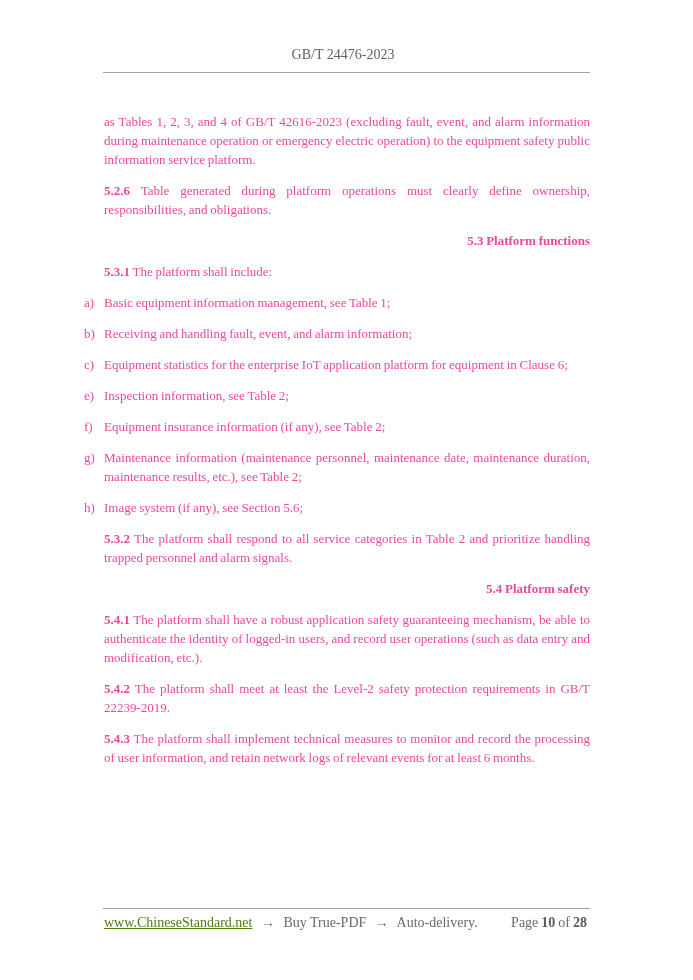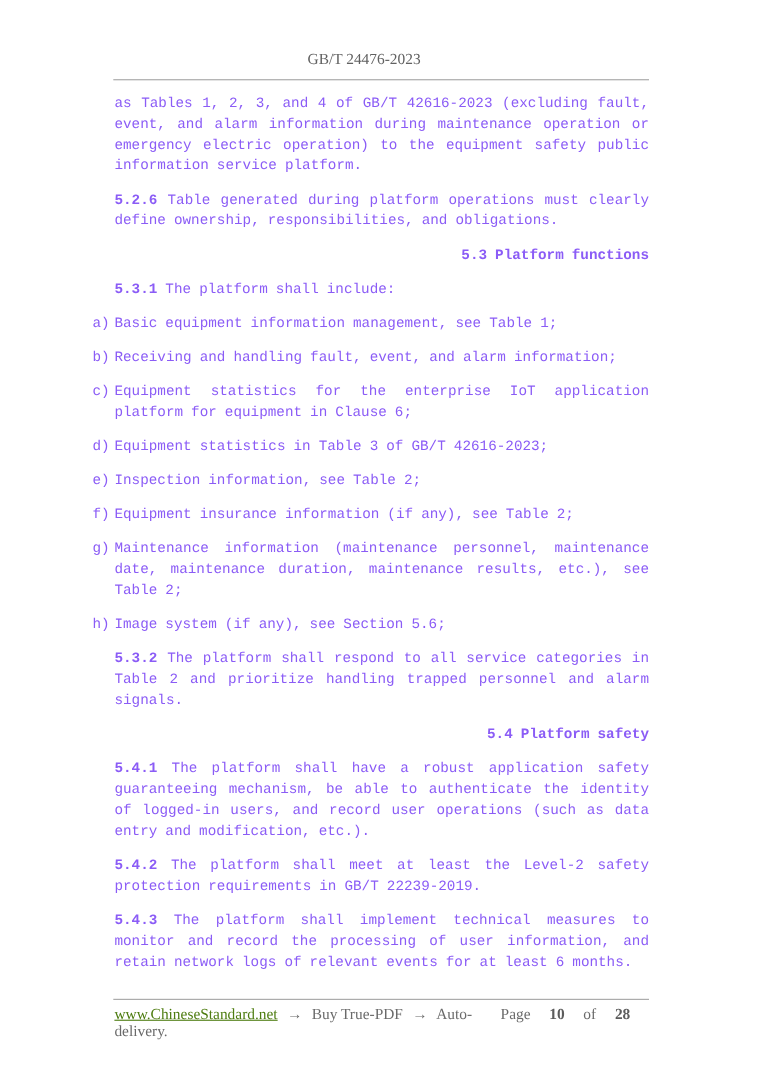--- a/index.html
+++ b/index.html
@@ -9,42 +9,41 @@
     font-family: "Liberation Serif", "DejaVu Serif", serif;
   }
   .page {
     position: relative;
     width: 693px; height: 980px;
     background: #ffffff;
     overflow: hidden;
   }
   .doc-header {
     position: absolute;
-    top: 47px; left: 88px; width: 486px;
+    top: 47px; left: 100px; width: 486px;
     text-align: center;
     font-size: 14px;
     color: #616161;
   }
   .rule {
     position: absolute;
     left: 103px; width: 487px;
     border-top: 1px solid #a3a3a3;
     height: 0;
   }
   .header-rule { top: 72px; }
   .footer-rule { top: 908px; }
   .content {
     position: absolute;
-    top: 84px; left: 104px; width: 486px;
+    top: 112px; left: 104px; width: 486px;
     font-size: 13px;
     line-height: 19px;
-    color: #8b5cf6;
+    color: #ec4899;
     text-align: justify;
     word-spacing: -0.5px;
-    font-family: Liberation Mono, monospace;
   }
   .content p, .content h2, .content .li {
     margin: 0 0 12px 0;
     padding: 0;
   }
   .content h2 {
     font-size: 13px;
     font-weight: bold;
     text-align: right;
   }
@@ -67,21 +66,21 @@
     align-items: baseline;
     font-size: 14px;
     color: #6a6a6a;
   }
   .footer-left .arrow { margin: 0 5px; }
   .footer-link {
     color: #4d7c0f;
     text-decoration: underline;
     cursor: pointer;
   }
-  .footer-right b { margin: 0 17px; color: #5c5c5c; }
+  .footer-right b { margin: 0 3px; color: #5c5c5c; }
 </style>
 </head>
 <body>
 
 <div class="page">
 
   <div class="doc-header">
     <span>GB/T 24476-2023</span>
   </div>
   <div class="rule header-rule"></div>
@@ -93,21 +92,20 @@
     <p><b class="num">5.2.6</b> <span>Table generated during platform operations must clearly define ownership, responsibilities, and obligations.</span></p>
 
     <h2>5.3 Platform functions</h2>
 
     <p><b class="num">5.3.1</b> <span>The platform shall include:</span></p>
 
     <div>
       <div class="li"><span class="marker">a)</span><span>Basic equipment information management, see Table 1;</span></div>
       <div class="li"><span class="marker">b)</span><span>Receiving and handling fault, event, and alarm information;</span></div>
       <div class="li"><span class="marker">c)</span><span>Equipment statistics for the enterprise IoT application platform for equipment in Clause 6;</span></div>
-      <div class="li"><span class="marker">d)</span><span>Equipment statistics in Table 3 of GB/T 42616-2023;</span></div>
       <div class="li"><span class="marker">e)</span><span>Inspection information, see Table 2;</span></div>
       <div class="li"><span class="marker">f)</span><span>Equipment insurance information (if any), see Table 2;</span></div>
       <div class="li"><span class="marker">g)</span><span>Maintenance information (maintenance personnel, maintenance date, maintenance duration, maintenance results, etc.), see Table 2;</span></div>
       <div class="li"><span class="marker">h)</span><span>Image system (if any), see Section 5.6;</span></div>
     </div>
 
     <p><b class="num">5.3.2</b> <span>The platform shall respond to all service categories in Table 2 and prioritize handling trapped personnel and alarm signals.</span></p>
 
 
     <h2>5.4 Platform safety</h2>

